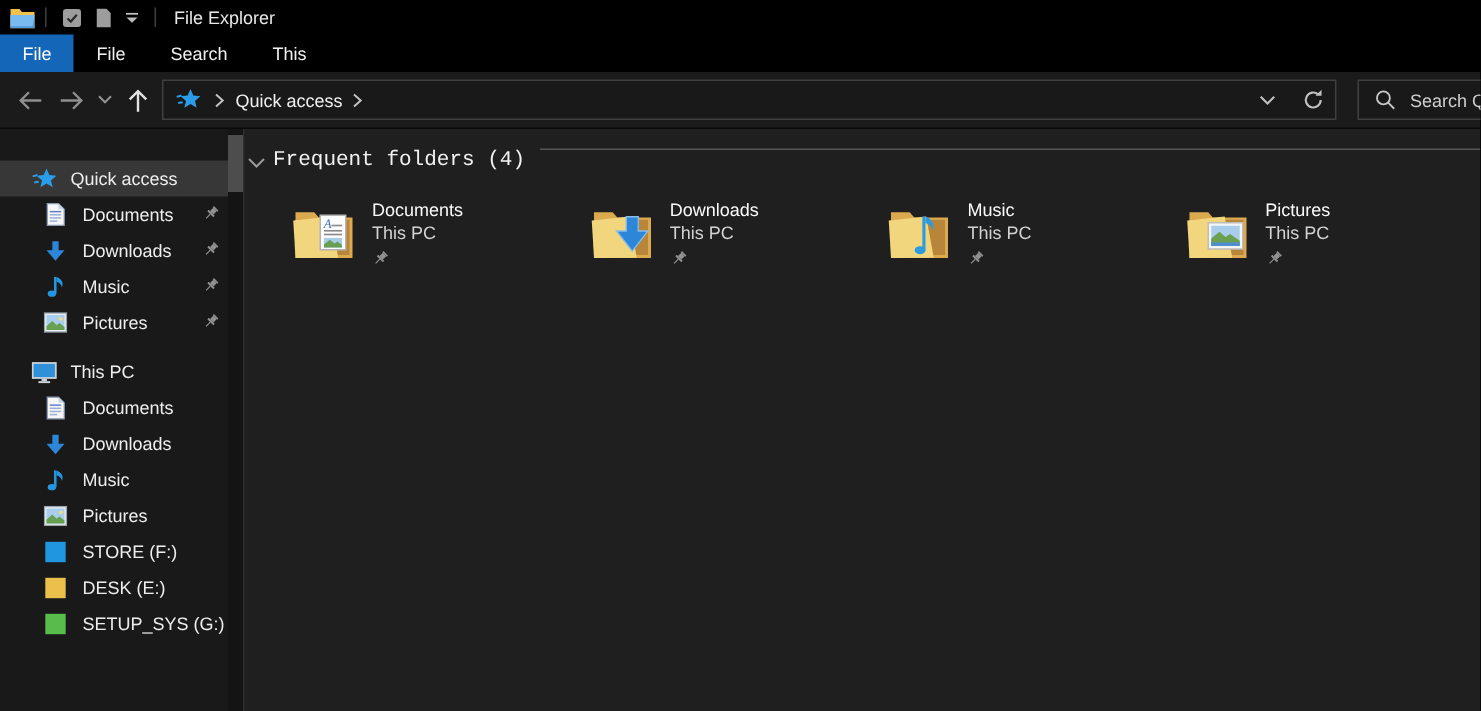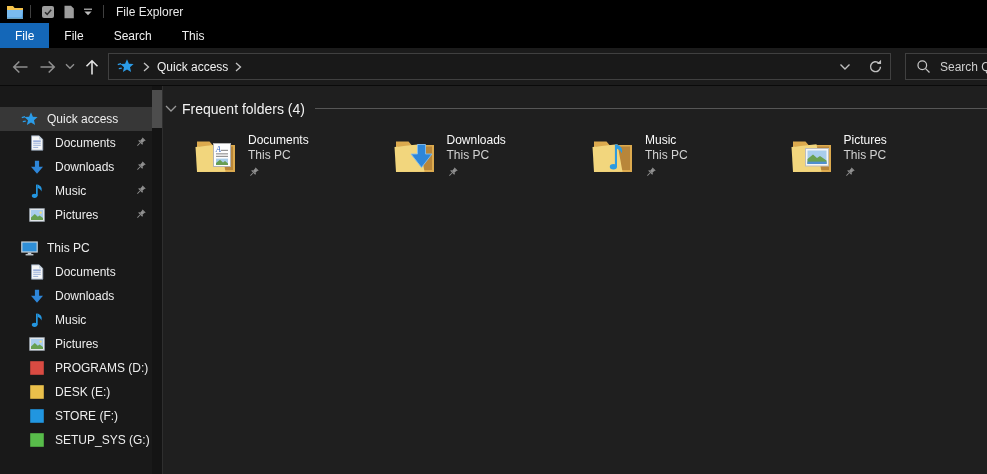--- a/index.html
+++ b/index.html
@@ -40,21 +40,21 @@
   .srow.child { padding-left:28px; }
   .srow.selected { background:#373737; }
   .sicon { width:18px; display:flex; align-items:center; justify-content:center; flex:none; }
   .slabel { margin-left:9px; white-space:nowrap; }
   .pin { position:absolute; right:6px; top:6px; width:11px; height:11px; }
   .ssp { height:9px; }
   .vscroll { width:10px; flex:none; background:#141414; }
   .vthumb { width:10px; height:38px; margin-top:4px; background:#4d4d4d; }
 
   .main { flex:1; background:#1f1f1f; border-left:1px solid #2e2e2e; padding:13px 0 0 2px; overflow:hidden; }
-  .group-header { display:flex; align-items:center; height:19px; }
+  .group-header { display:flex; height:19px;font-family:Liberation Mono, monospace; }
   .gh-chev { display:flex; align-items:center; margin-right:5px; }
   .gh-label { color:#f2f2f2; font-size:14px; white-space:nowrap; }
   .gh-line { flex:1; height:1px; background:#565656; margin-left:10px; }
 
   .tiles { display:flex; margin-top:14px; margin-left:28px; }
   .tile { width:227px; display:flex; align-items:flex-start; cursor:default; }
   .tile-icon { width:46px; height:46px; flex:none; display:block; }
   .tile-info { margin-left:9px; padding-top:1px; }
   .tile-name { font-size:12px; color:#fafafa; line-height:15px; white-space:nowrap; }
   .tile-loc { font-size:12px; color:#d2d2d2; line-height:15px; white-space:nowrap; }
@@ -310,40 +310,32 @@
               <rect x="2" y="2" width="12" height="10" fill="#a9cdec"></rect>
               <path d="M2 9.5 L5.8 6 L8.8 8.8 L10.6 7.4 L14 10 V12 H2 Z" fill="#67a050"></path>
               <circle cx="11.6" cy="4.6" r="1.2" fill="#f3df76"></circle>
             </svg>
           </span>
           <span class="slabel">Pictures</span>
         </div>
         <div class="srow child">
           <span class="sicon">
             <svg width="16" height="16" viewBox="0 0 16 16">
-              <rect x="1.2" y="1.2" width="13.6" height="13.6" fill="#d94b42"></rect>
-            </svg>
-          </span>
-          <span class="slabel">PROGRAMS (D:)</span>
+              <rect x="1.2" y="1.2" width="13.6" height="13.6" fill="#2196e0"></rect>
+            </svg>
+          </span>
+          <span class="slabel">STORE (F:)</span>
         </div>
         <div class="srow child">
           <span class="sicon">
             <svg width="16" height="16" viewBox="0 0 16 16">
               <rect x="1.2" y="1.2" width="13.6" height="13.6" fill="#eac04b"></rect>
             </svg>
           </span>
           <span class="slabel">DESK (E:)</span>
-        </div>
-        <div class="srow child">
-          <span class="sicon">
-            <svg width="16" height="16" viewBox="0 0 16 16">
-              <rect x="1.2" y="1.2" width="13.6" height="13.6" fill="#2196e0"></rect>
-            </svg>
-          </span>
-          <span class="slabel">STORE (F:)</span>
         </div>
         <div class="srow child">
           <span class="sicon">
             <svg width="16" height="16" viewBox="0 0 16 16">
               <rect x="1.2" y="1.2" width="13.6" height="13.6" fill="#58bc4a"></rect>
             </svg>
           </span>
           <span class="slabel">SETUP_SYS (G:)</span>
         </div>
       </div>

